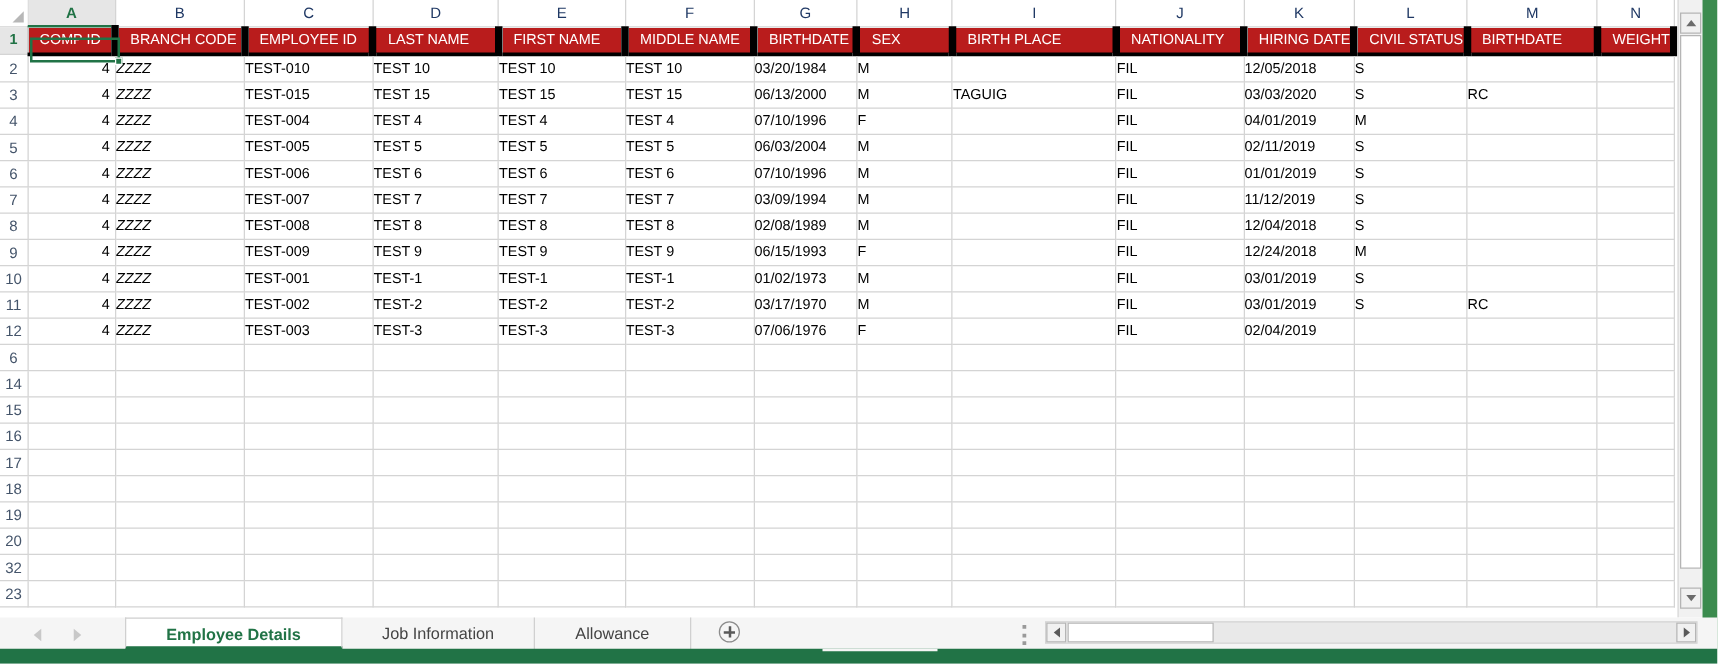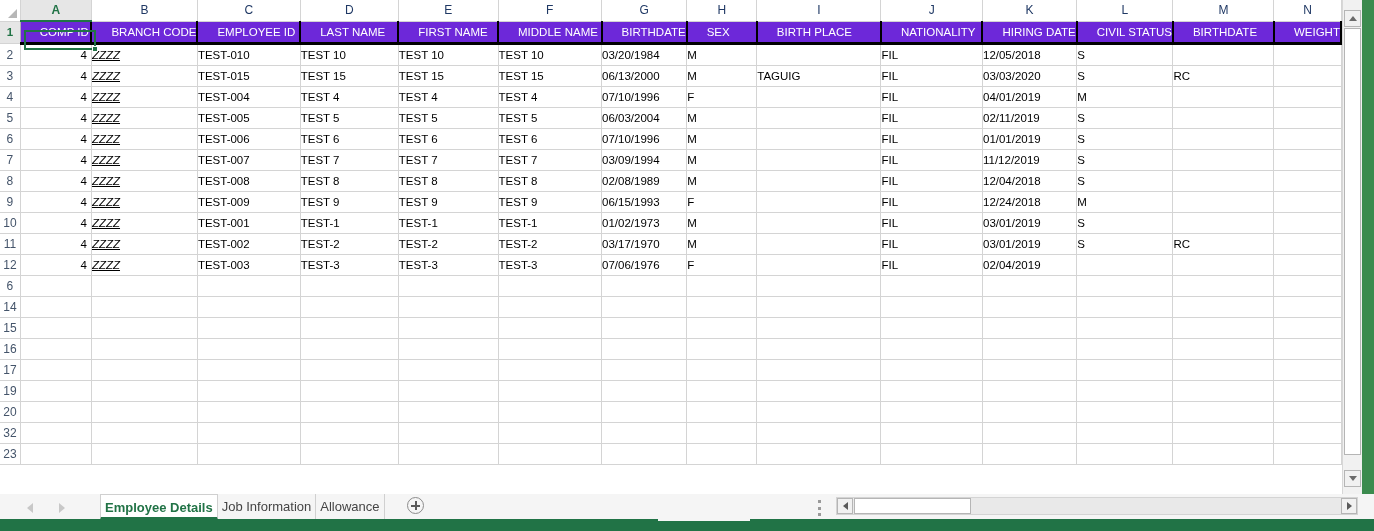--- a/index.html
+++ b/index.html
@@ -145,43 +145,43 @@
     border-bottom: 1px solid #d4d4d4;
   }
   .rowhdr.active {
     color: #217346;
     font-weight: bold;
     background: #e6e6e6;
   }
 
   
   tr.hdrrow td {
-    background: #6d28d9;
+    background: #b91c1c;
     color: #ffffff;
     border-bottom: 3px solid #000000;
-    border-right: 2px solid #000000;
-    padding-left: 19px;
+    border-right: 6px solid #000000;
+    padding-left: 9px;
     font-size: 11.5px;
   }
   tr.hdrrow .rowhdr {
     background: #ffffff;
     color: #44546a;
     border-bottom: 1px solid #d4d4d4;
     border-right: 1px solid #b0b0b0;
     padding-left: 0;
   }
   tr.hdrrow .rowhdr.active {
     background: #e6e6e6;
     color: #217346;
     font-weight: bold;
   }
 
   td.cell { padding-left: 3px; background: #ffffff; }
   td.cell.num { text-align: right; padding-right: 4px; padding-left: 0; }
-  td.cell.italic { font-style: italic; text-decoration: underline; }
+  td.cell.italic { font-style: italic; }
 
   
   .sel-box {
     position: absolute;
     left: 24px; top: 30px;
     width: 72px; height: 20px;
     border: 2px solid #217346;
     pointer-events: none;
     z-index: 5;
   }
@@ -241,21 +241,21 @@
   .tabs {
     position: absolute;
     left: 100px; top: 0;
     display: flex;
     align-items: flex-end;
     height: 26px;
   }
   .tab {
     height: 26px;
     line-height: 25px;
-    padding: 0 4px;
+    padding: 0 32px;
     font-size: 13px;
     color: #444444;
     background: transparent;
     border-right: 1px solid #d0d0d0;
   }
   .tab.active {
     background: #ffffff;
     color: #217346;
     font-weight: bold;
     border-top: 1px solid #d0d0d0;
@@ -655,20 +655,37 @@
             <td class="cell"></td>
             <td class="cell"></td>
             <td class="cell"></td>
             <td class="cell"></td>
             <td class="cell"></td>
             <td class="cell"></td>
             <td class="cell"></td>
             <td class="cell"></td>
           </tr>
           <tr>
+            <td class="rowhdr">18</td>
+            <td class="cell"></td>
+            <td class="cell"></td>
+            <td class="cell"></td>
+            <td class="cell"></td>
+            <td class="cell"></td>
+            <td class="cell"></td>
+            <td class="cell"></td>
+            <td class="cell"></td>
+            <td class="cell"></td>
+            <td class="cell"></td>
+            <td class="cell"></td>
+            <td class="cell"></td>
+            <td class="cell"></td>
+            <td class="cell"></td>
+          </tr>
+          <tr>
             <td class="rowhdr">19</td>
             <td class="cell"></td>
             <td class="cell"></td>
             <td class="cell"></td>
             <td class="cell"></td>
             <td class="cell"></td>
             <td class="cell"></td>
             <td class="cell"></td>
             <td class="cell"></td>
             <td class="cell"></td>

